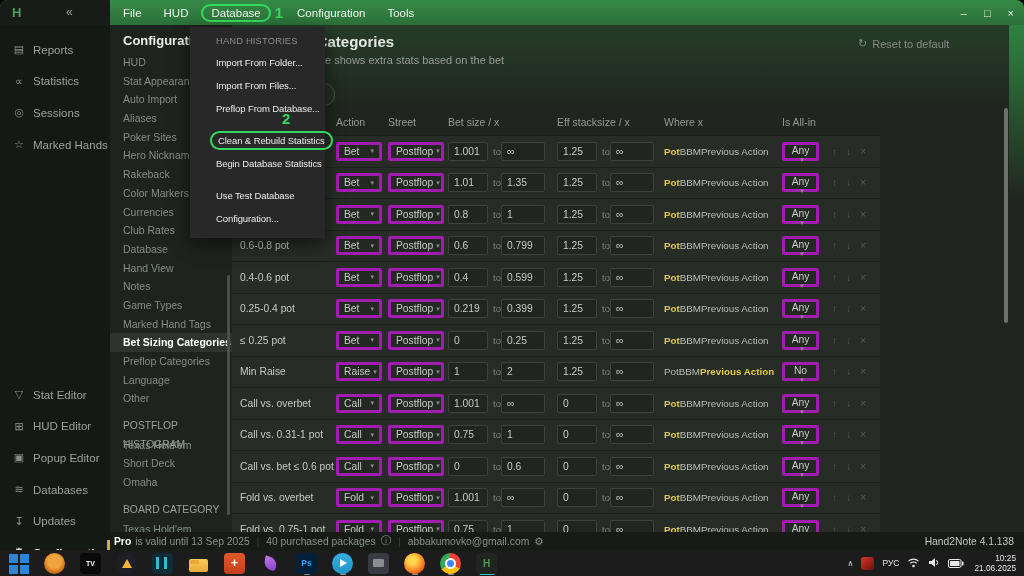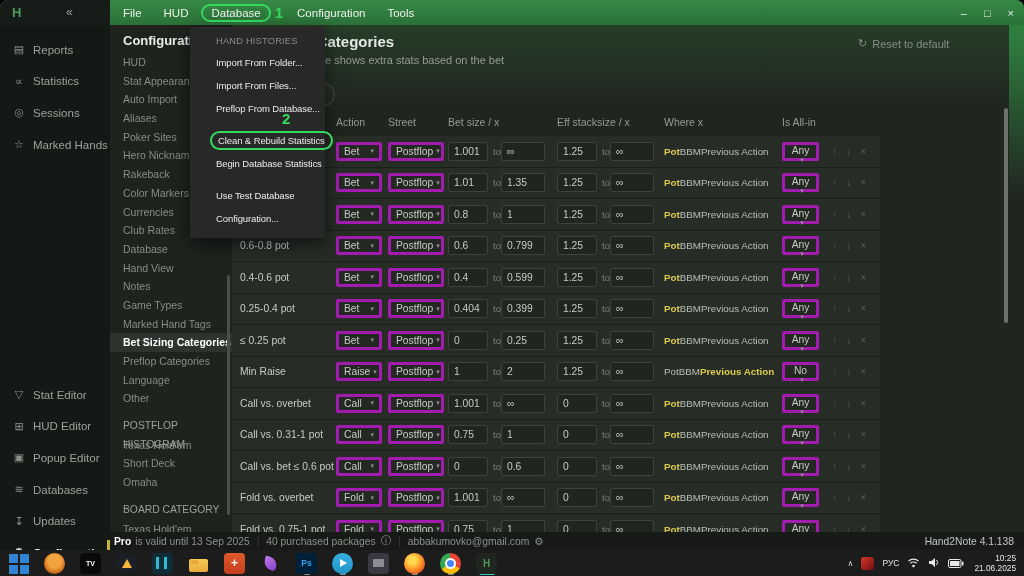--- a/index.html
+++ b/index.html
@@ -438,21 +438,21 @@
             <div class="tgrid trow">
               <div class="c-name">0.25-0.4 pot</div>
               <div class="select sel-action">
                 <span class="sel-t">Bet</span>
                 <span class="caret">▾</span>
               </div>
               <div class="select sel-street">
                 <span class="sel-t">Postflop</span>
                 <span class="caret">▾</span>
               </div>
-              <div class="tinput">0.404</div>
+              <div class="tinput">0.219</div>
               <div class="to">to</div>
               <div class="tinput">0.399</div>
               <div></div>
               <div class="tinput">1.25</div>
               <div class="to">to</div>
               <div class="tinput">∞</div>
               <div></div>
               <div class="c-where">
                 <span class="wopt active">Pot</span>
                 <span class="wopt">BB</span>

